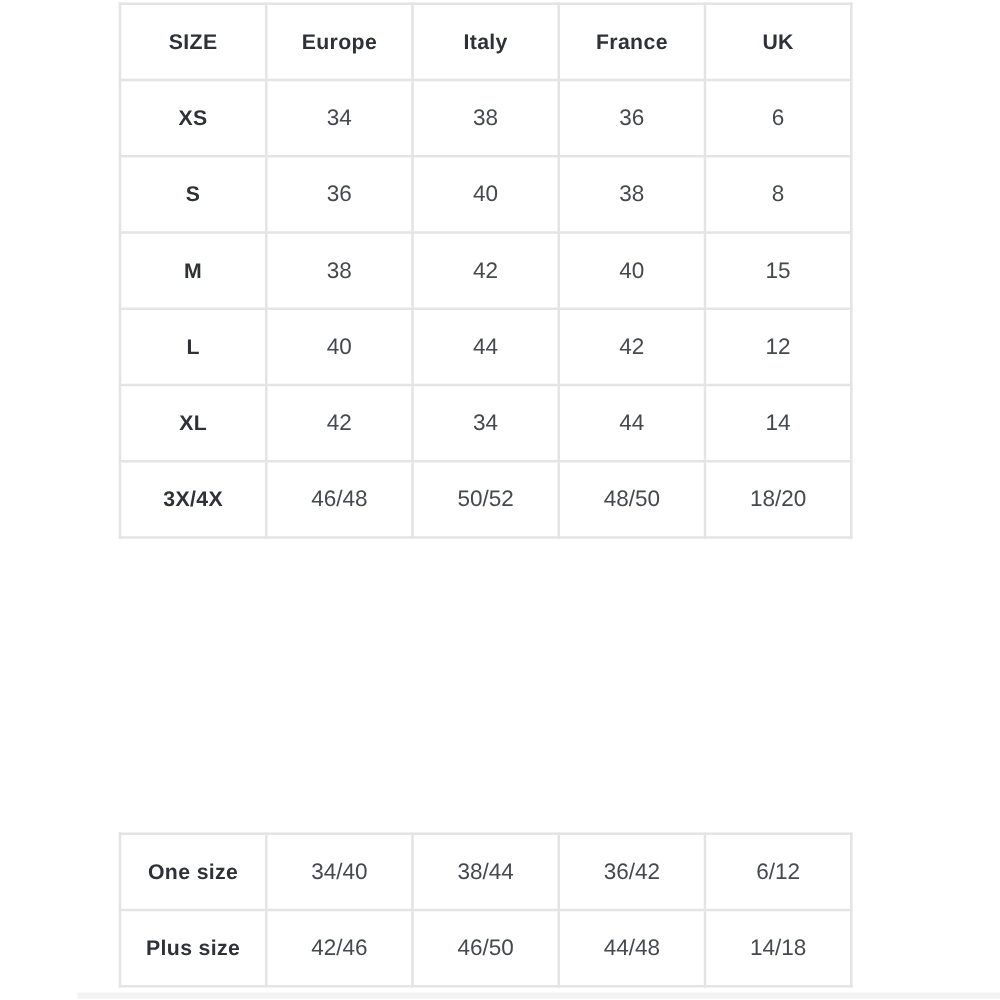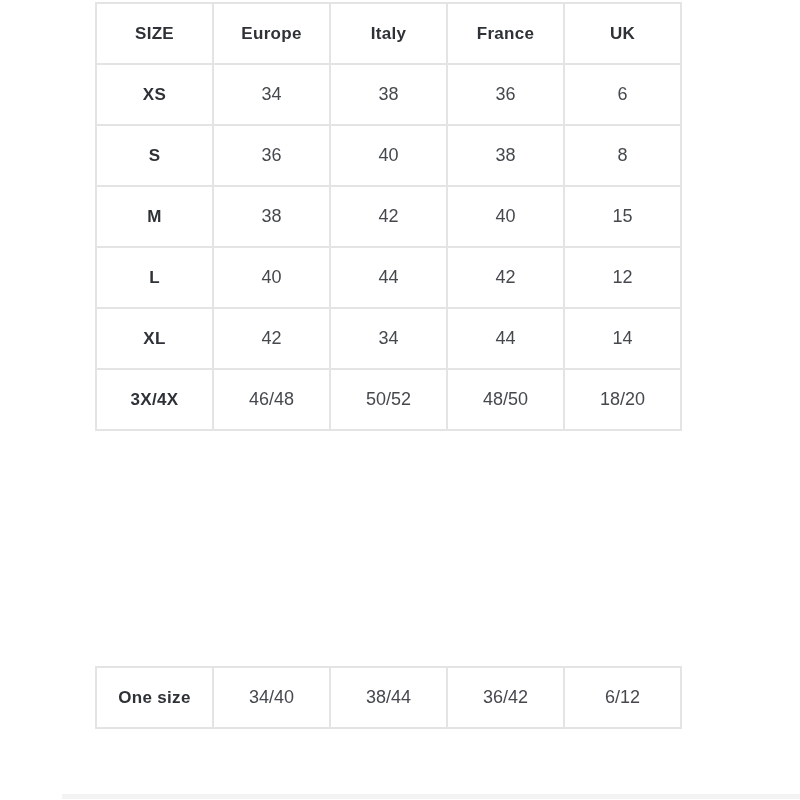--- a/index.html
+++ b/index.html
@@ -140,16 +140,23 @@
   <tbody>
 
       <tr>
         <th>One size</th>
         <td>34/40</td>
         <td>38/44</td>
         <td>36/42</td>
         <td>6/12</td>
       </tr>
 
+      <tr>
+        <th>Plus size</th>
+        <td>42/46</td>
+        <td>46/50</td>
+        <td>44/48</td>
+        <td>14/18</td>
+      </tr>
     </tbody>
 </table>
 
 <div class="bottom-strip"></div>
 
 </body></html>

